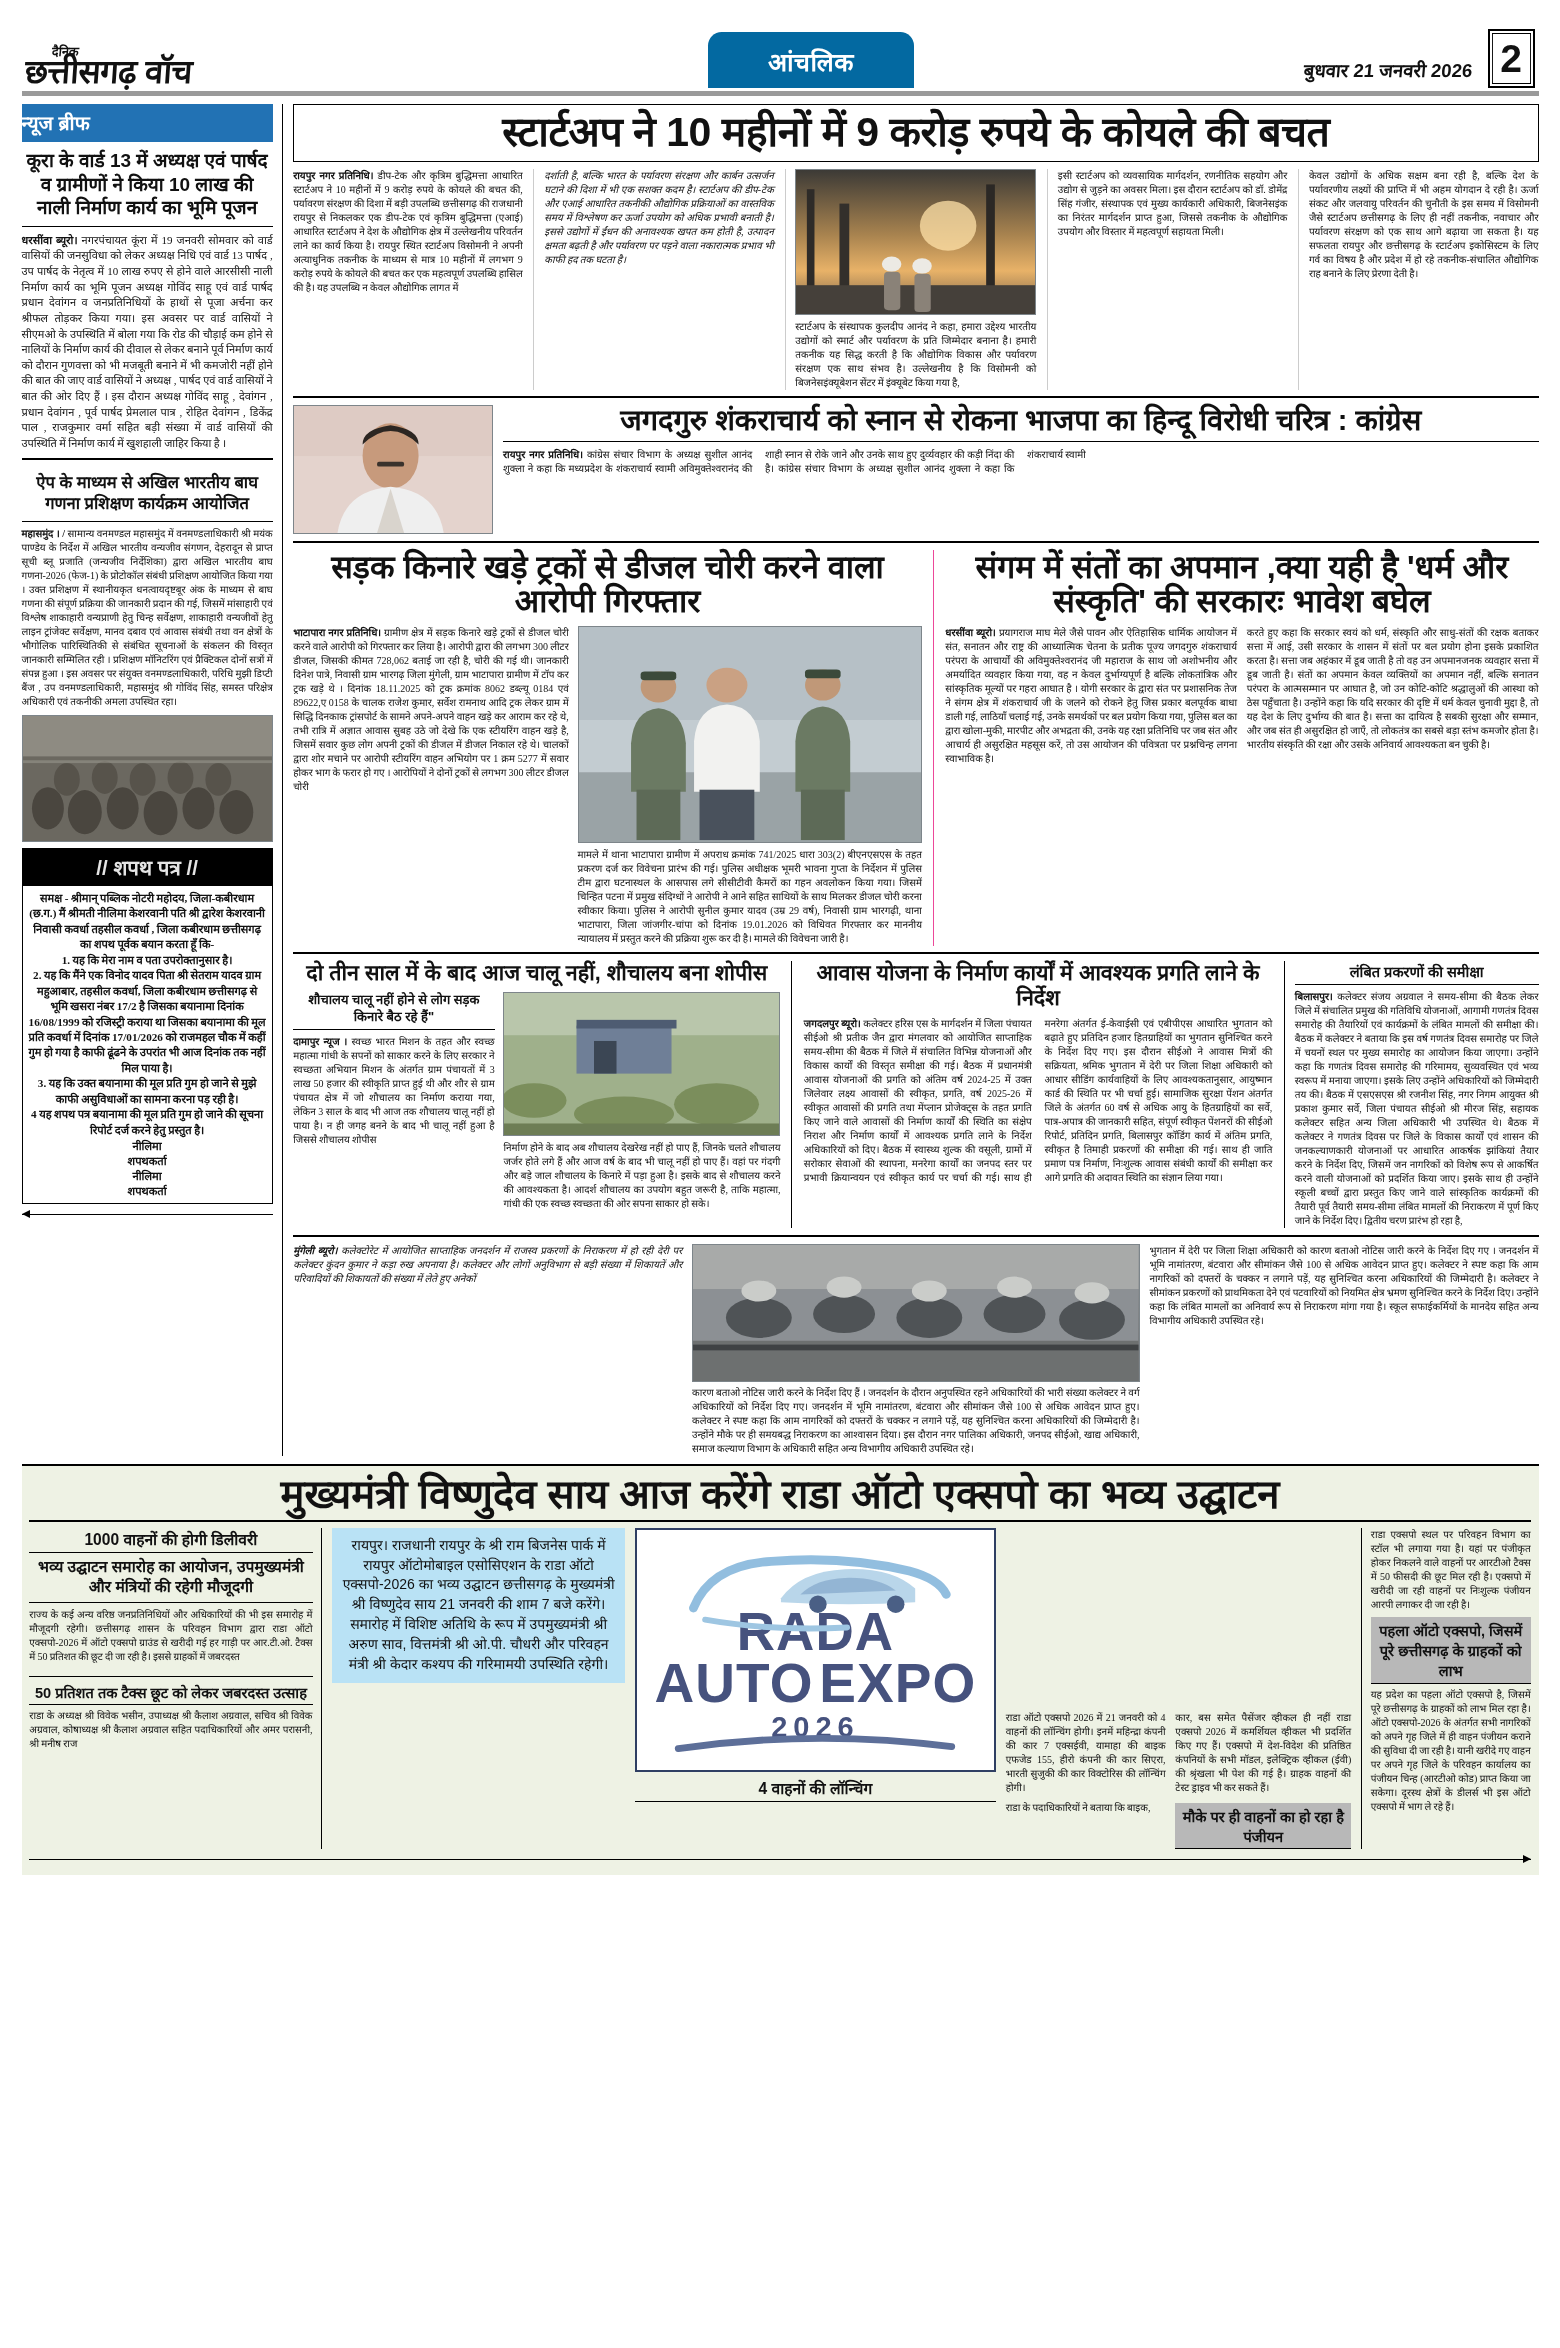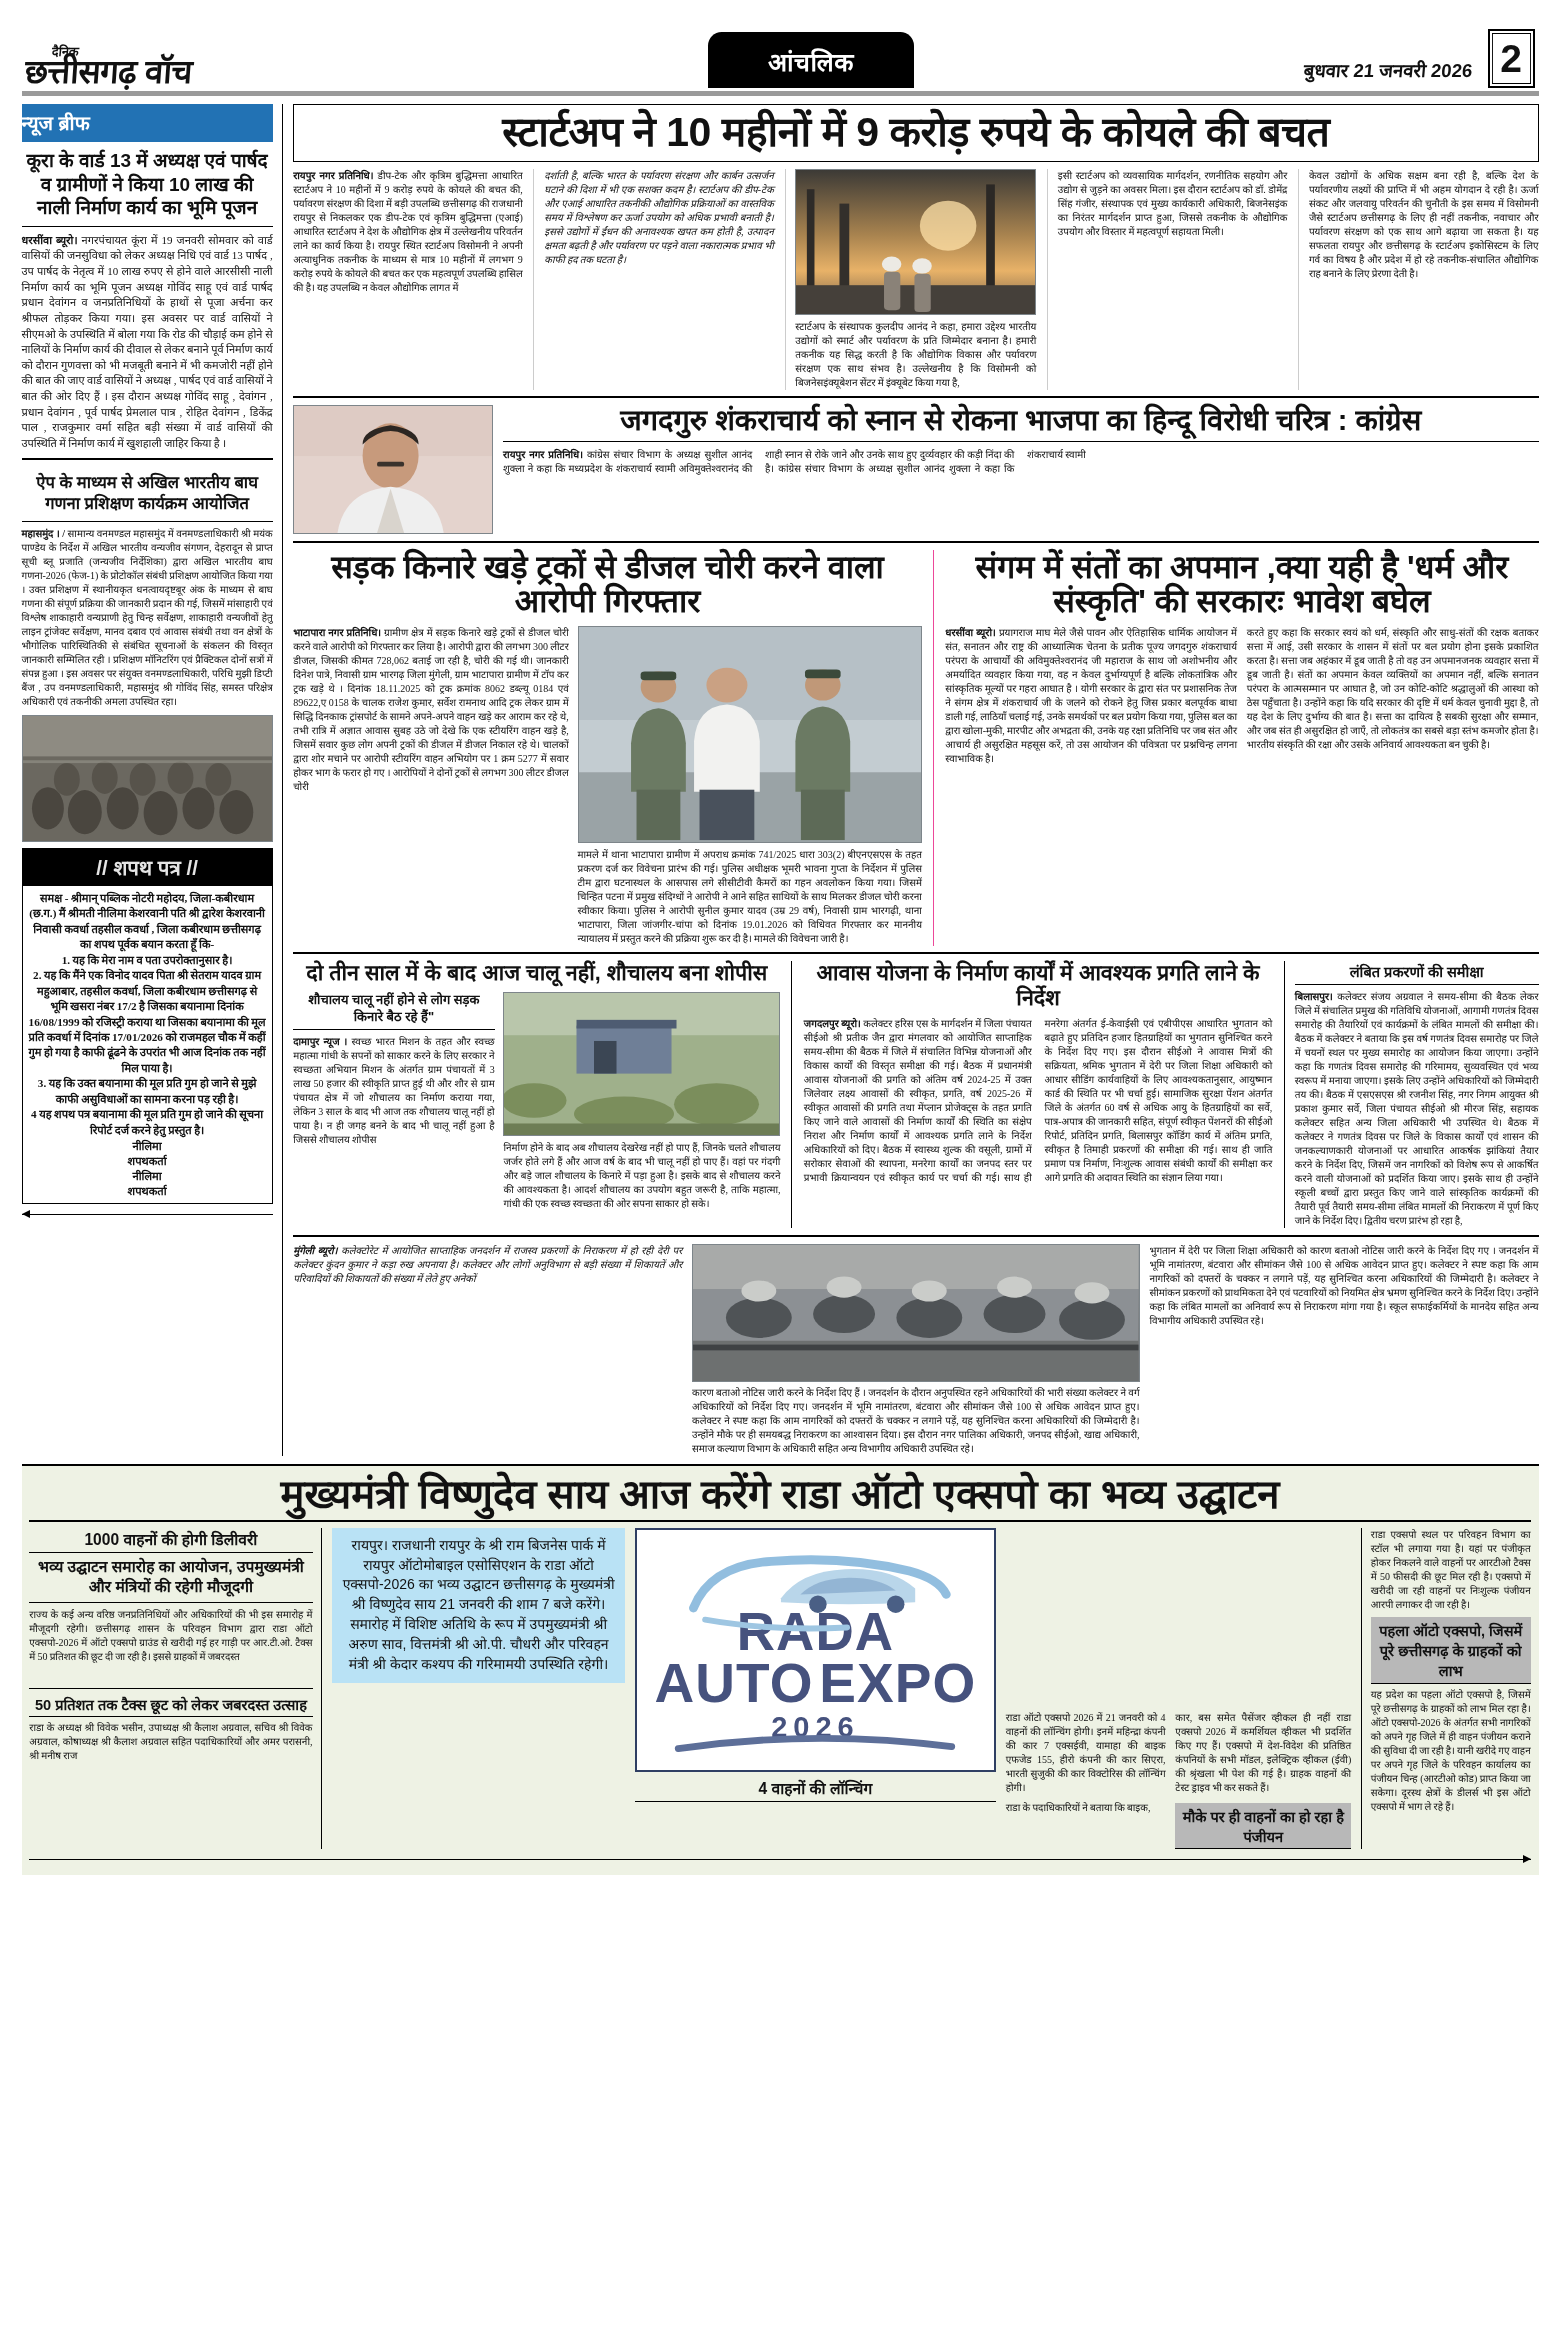--- a/index.html
+++ b/index.html
@@ -30,21 +30,21 @@
     font-size:12.7px; font-weight:bold; letter-spacing:0px;
     margin-left:27px; margin-bottom:-5.9px; transform:skewX(-6deg);
     font-family:"Liberation Sans",sans-serif;
   }
   .logo-main{
     font-size:33px; font-weight:bold; line-height:1;
     font-family:"Liberation Sans",sans-serif;
     letter-spacing:-0.5px; transform:skewX(-4deg);
   }
   .red-tag{
-    background:#000000; color:#fff;
+    background:#0369a1; color:#fff;
     font-family:"Liberation Sans",sans-serif;
     font-weight:bold; font-size:25px;
     padding:11.7px 60px 9.8px 60px;
     border-radius:13.7px 13.7px 0 0;
     letter-spacing:0.5px;
     margin-bottom:0px;
   }
   .date-block{
     display:flex; align-items:flex-end; gap:15.6px;
   }
@@ -555,21 +555,21 @@
 
   <div class="ad-wrap">
     <div class="ad-head">मुख्यमंत्री विष्णुदेव साय आज करेंगे राडा ऑटो एक्सपो का भव्य उद्घाटन</div>
 
     <div style="display:flex;gap:9.8px;">
 
       <div style="width:293px;flex:none;border-right:1px solid #000;padding-right:8.8px;">
         <div class="ul-head">1000 वाहनों की होगी डिलीवरी</div>
         <div class="quote-sub" style="font-size:15.6px;border-bottom:1px solid #000;padding-bottom:4.9px;margin-bottom:4.9px;">भव्य उद्घाटन समारोह का आयोजन, उपमुख्यमंत्री और मंत्रियों की रहेगी मौजूदगी</div>
         <div class="p tiny">राज्य के कई अन्य वरिष्ठ जनप्रतिनिधियों और अधिकारियों की भी इस समारोह में मौजूदगी रहेगी। छत्तीसगढ़ शासन के परिवहन विभाग द्वारा राडा ऑटो एक्सपो-2026 में ऑटो एक्सपो ग्राउंड से खरीदी गई हर गाड़ी पर आर.टी.ओ. टैक्स में 50 प्रतिशत की छूट दी जा रही है। इससे ग्राहकों में जबरदस्त</div>
-        <div class="ul-head" style="margin-top:24px;border-top:1px solid #000;padding-top:4.9px;font-size:14.6px;">50 प्रतिशत तक टैक्स छूट को लेकर जबरदस्त उत्साह</div>
+        <div class="ul-head" style="margin-top:12px;border-top:1px solid #000;padding-top:4.9px;font-size:14.6px;">50 प्रतिशत तक टैक्स छूट को लेकर जबरदस्त उत्साह</div>
         <div class="p tiny">राडा के अध्यक्ष श्री विवेक भसीन, उपाध्यक्ष श्री कैलाश अग्रवाल, सचिव श्री विवेक अग्रवाल, कोषाध्यक्ष श्री कैलाश अग्रवाल सहित पदाधिकारियों और अमर परासनी, श्री मनीष राज</div>
       </div>
 
       <div style="width:293px;flex:none;">
         <div class="blue-panel">रायपुर। राजधानी रायपुर के श्री राम बिजनेस पार्क में रायपुर ऑटोमोबाइल एसोसिएशन के राडा ऑटो एक्सपो-2026 का भव्य उद्घाटन छत्तीसगढ़ के मुख्यमंत्री श्री विष्णुदेव साय 21 जनवरी की शाम 7 बजे करेंगे। समारोह में विशिष्ट अतिथि के रूप में उपमुख्यमंत्री श्री अरुण साव, वित्तमंत्री श्री ओ.पी. चौधरी और परिवहन मंत्री श्री केदार कश्यप की गरिमामयी उपस्थिति रहेगी।</div>
       </div>
 
       <div style="width:361px;flex:none;">
         <div class="logo-box">
           <svg width="322" height="107" viewBox="0 0 330 110" style="position:absolute;top:7.8px;left:50%;transform:translateX(-50%);">

